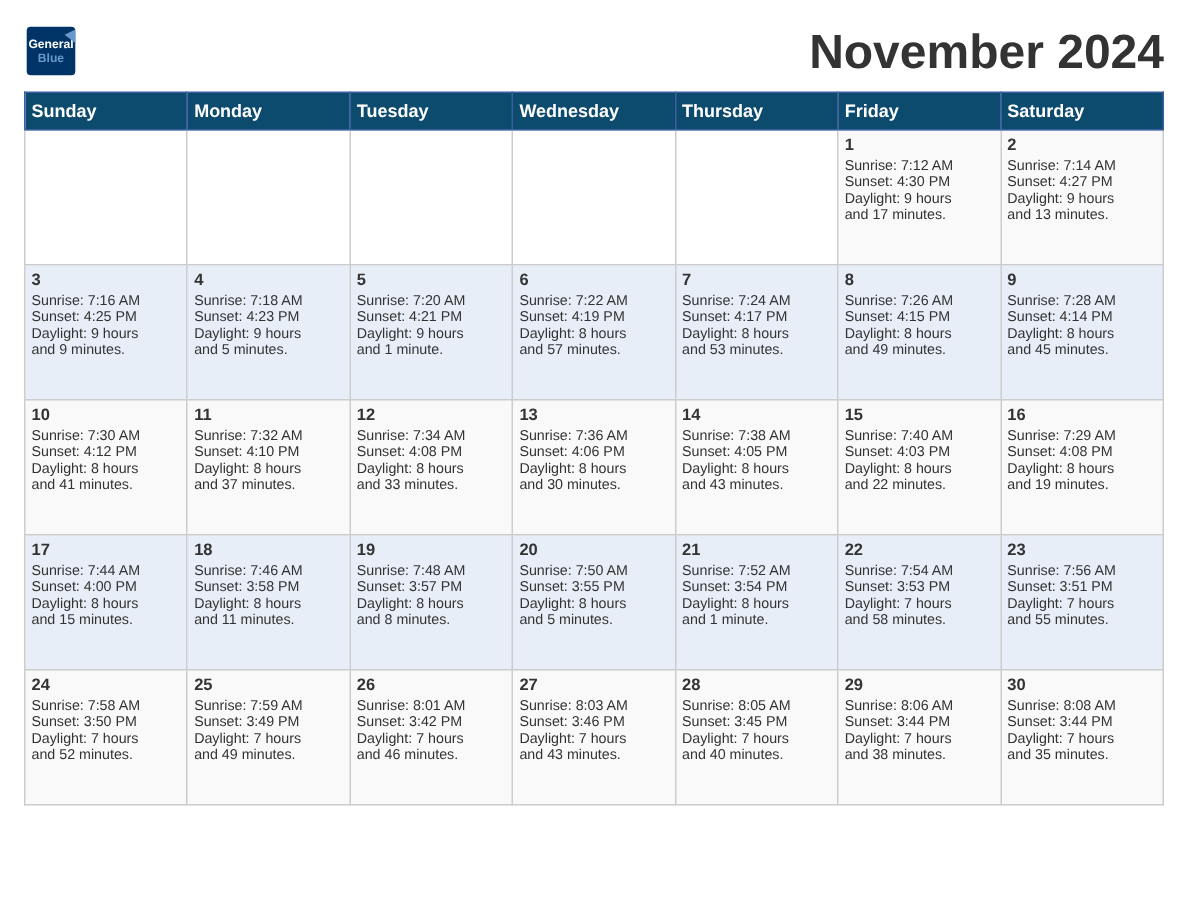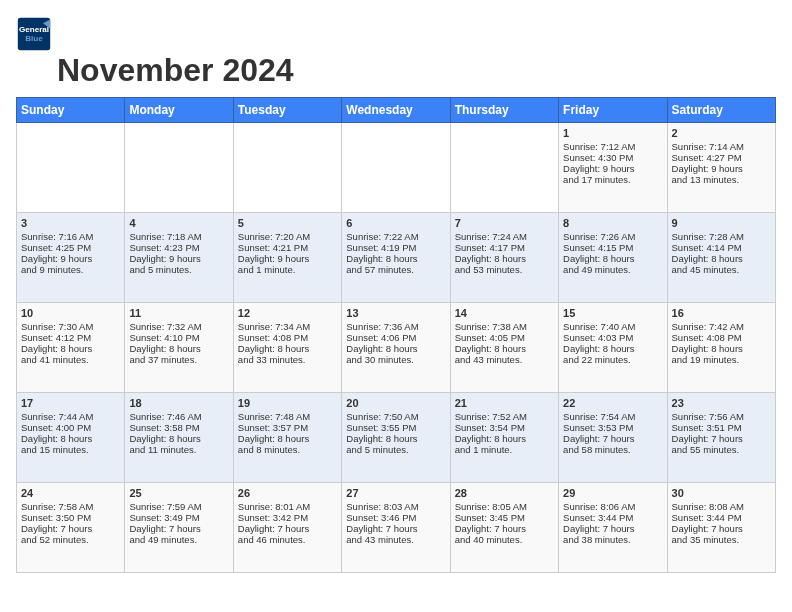--- a/index.html
+++ b/index.html
@@ -8,21 +8,20 @@
       background: #fff;
       width: 792px;
       min-height: 612px;
       padding: 16px;
     }
     .header {
       display: flex;
       align-items: flex-start;
       justify-content: space-between;
       margin-bottom: 8px;
-      flex-direction: column;
     }
     .logo {
       display: flex;
       align-items: center;
       gap: 4px;
     }
     .logo-icon {
       width: 36px;
       height: 36px;
     }
@@ -38,21 +37,21 @@
     .subtitle {
       font-size: 14px;
       color: #555;
     }
     table {
       width: 100%;
       border-collapse: collapse;
       table-layout: fixed;
     }
     thead tr th {
-      background-color: #3b82f6;
+      background-color: #0c4a6e;
       color: #fff;
       font-size: 12px;
       font-weight: bold;
       padding: 5px 4px;
       text-align: left;
       border: 1px solid #3a5fa0;
     }
     tbody tr td {
       vertical-align: top;
       font-size: 9.5px;
@@ -218,21 +217,21 @@
         </td>
         <td>
           <span class="day-num">15</span>
           <div>Sunrise: 7:40 AM</div>
           <div>Sunset: 4:03 PM</div>
           <div>Daylight: 8 hours</div>
           <div>and 22 minutes.</div>
         </td>
         <td>
           <span class="day-num">16</span>
-          <div>Sunrise: 7:42 AM</div>
+          <div>Sunrise: 7:29 AM</div>
           <div>Sunset: 4:08 PM</div>
           <div>Daylight: 8 hours</div>
           <div>and 19 minutes.</div>
         </td>
       </tr>
       <tr>
         <td>
           <span class="day-num">17</span>
           <div>Sunrise: 7:44 AM</div>
           <div>Sunset: 4:00 PM</div>

